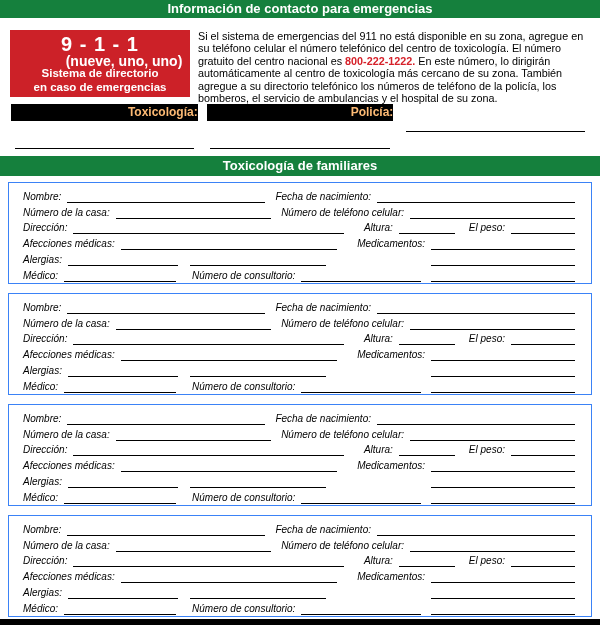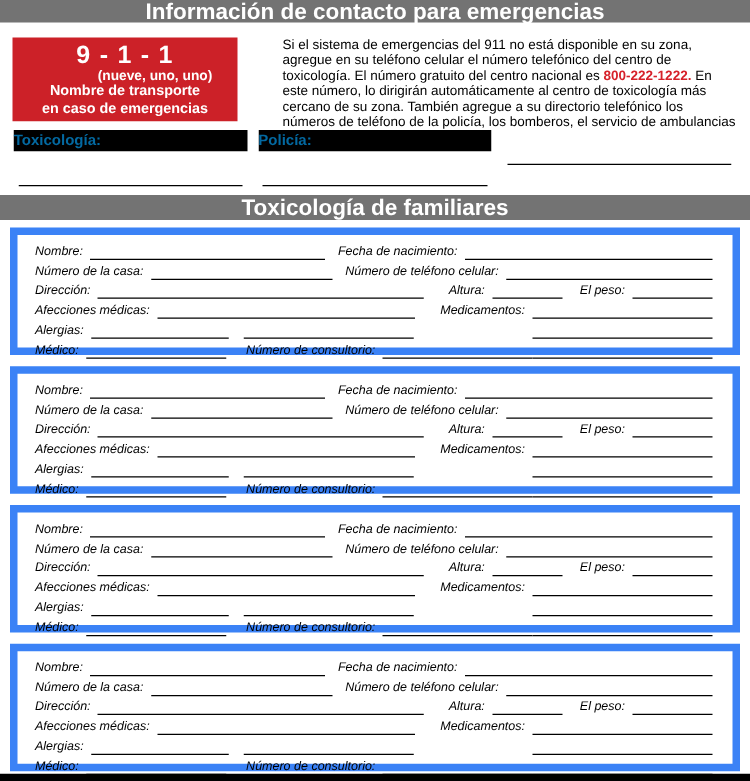--- a/index.html
+++ b/index.html
@@ -6,75 +6,74 @@
   .page{
     position:relative;
     width:600px;height:625px;
     background:#fff;
     font-family:"Liberation Sans","DejaVu Sans",sans-serif;
     color:#000;
     overflow:hidden;
   }
   
   .bar{
-    background:#737373;color:#fff;
-    font-weight:bold;font-size:18px;
+    background:#15803d;color:#fff;
+    font-weight:bold;font-size:13px;
     text-align:center;
   }
   .top-bar{height:18px;line-height:18px;}
   .family-bar{height:20px;line-height:20px;margin-top:7px;}
   
   .intro{
     display:flex;
     margin-top:12px;
     padding:0 10px;
     height:74px;
     align-items:flex-start;
-    gap:28px;
   }
   .red-box{
     width:180px;height:64px;
     flex:0 0 180px;
     background:#cc2128;
     color:#fff;text-align:center;font-weight:bold;
     padding-top:3px;
   }
   .red-box .num{font-size:20px;line-height:22px;letter-spacing:1px;}
-  .red-box .words{font-size:11px;line-height:12px;margin-left:48px;}
+  .red-box .words{font-size:14px;line-height:12px;margin-left:48px;}
   .red-box .sys{font-size:11.5px;line-height:13.5px;}
   .intro-text{
     margin:0 0 0 8px;
     width:392px;
     font-size:10.8px;line-height:12.4px;
     text-align:left;
   }
   .phone{color:#d6212a;font-weight:bold;margin-top:25px;}
   
   .contact-row{
     display:flex;gap:9px;
     margin:0 11px;
   }
   .contact-cell{flex:1;display:flex;flex-direction:column;}
   .contact-label{
-    background:#000;color:#0369a1;
+    background:#000;color:#fdba74;
     font-weight:bold;font-size:12px;
-    height:17px;line-height:17px;text-align:left;
+    height:17px;line-height:17px;text-align:right;
   }
   .write-line{
     margin:27px auto 0;
     width:96%;
     border-bottom:1.6px solid #000;
     height:0;
   }
   
   .members{padding:6px 8px 0;}
   .member-box{
     box-sizing:border-box;
     height:102px;
-    border:6px solid #3b82f6;
+    border:1px solid #3b82f6;
     padding:4px 16px 0 14px;
     margin-bottom:9px;
     background:#fff;
   }
   .frow{
     display:flex;
     align-items:flex-end;
     height:15.8px;
   }
   .lbl{
@@ -117,21 +116,21 @@
 <div class="page">
 
   <div class="bar top-bar">
     <span>Información de contacto para emergencias</span>
   </div>
 
   <div class="intro">
     <div class="red-box">
       <div class="num">9 - 1 - 1</div>
       <div class="words">(nueve, uno, uno)</div>
-      <div class="sys">Nombre de transporte</div>
+      <div class="sys">Sistema de directorio</div>
       <div class="sys">en caso de emergencias</div>
     </div>
     <p class="intro-text"><span>Si el sistema de emergencias del 911 no está disponible en su zona, agregue en su teléfono celular el número telefónico del centro de toxicología. El número gratuito del centro nacional es </span><span class="phone">800-222-1222.</span><span> En este número, lo dirigirán automáticamente al centro de toxicología más cercano de su zona. También agregue a su directorio telefónico los números de teléfono de la policía, los bomberos, el servicio de ambulancias y el hospital de su zona.</span></p>
   </div>
 
   <div class="contact-row">
     <div class="contact-cell">
       <div class="contact-label">Toxicología:</div>
       <div class="write-line"></div>
     </div>

